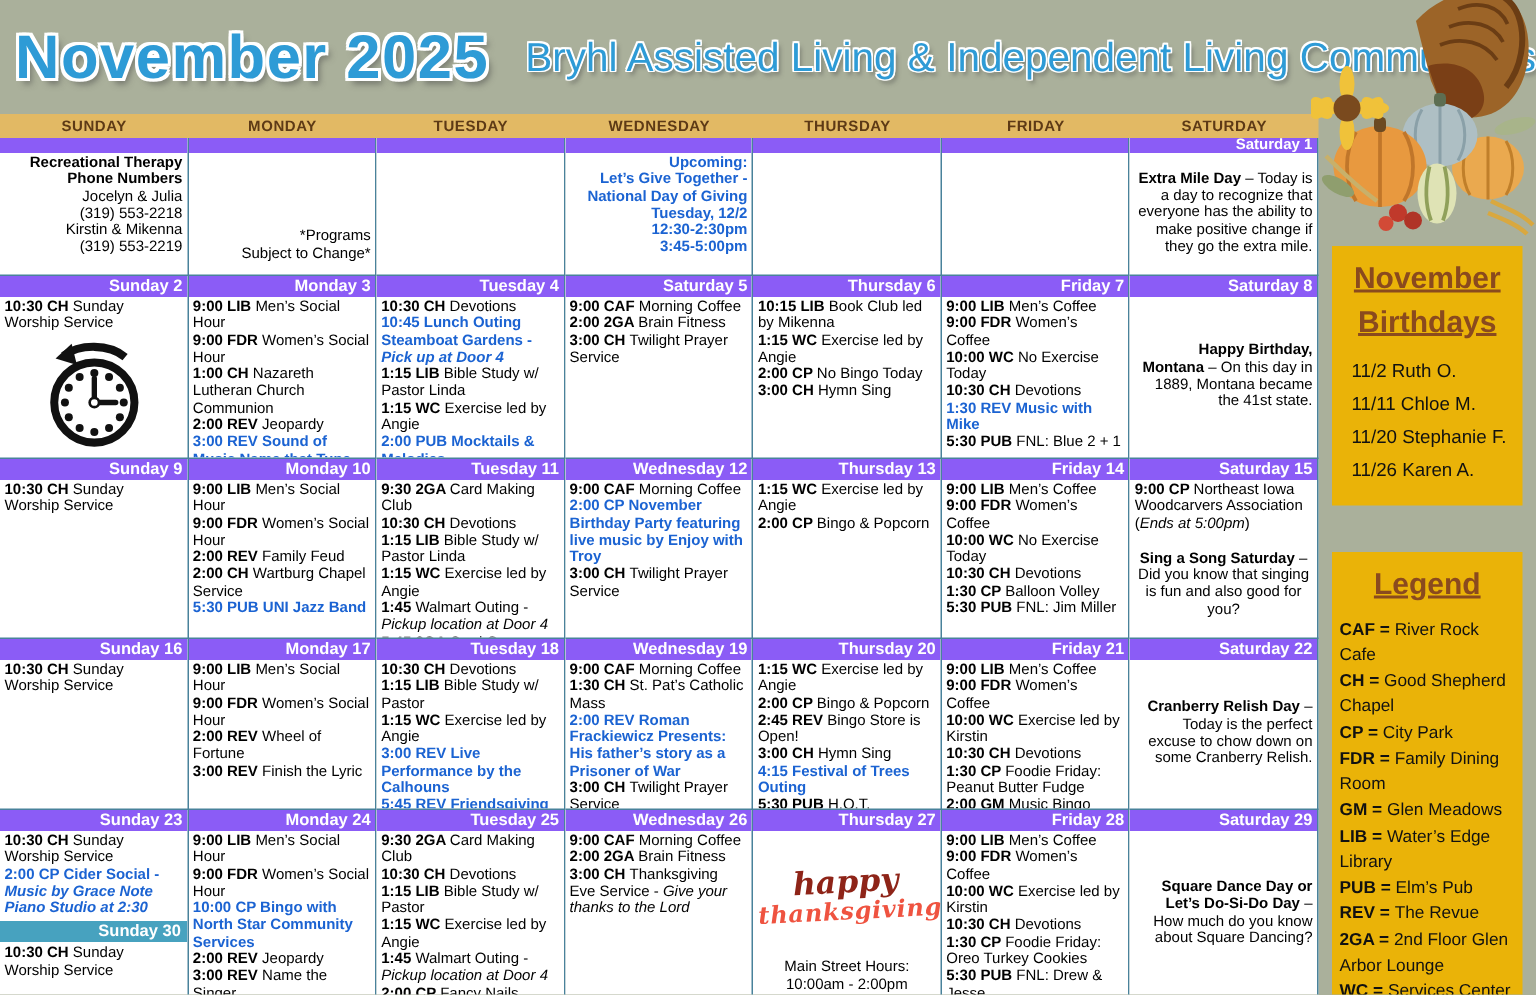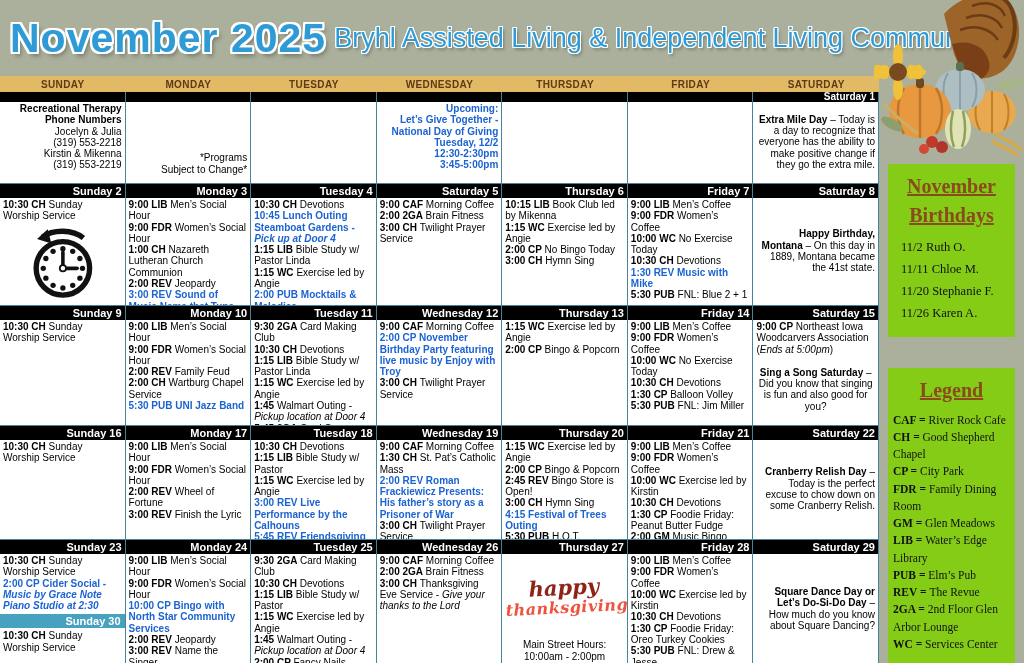--- a/index.html
+++ b/index.html
@@ -1,50 +1,50 @@
 <!DOCTYPE html>
 <html><head>
 <meta charset="utf-8">
 <style>
   *{box-sizing:border-box;margin:0;padding:0;}
   html,body{width:1024px;height:663px;overflow:hidden;}
   body{background:#aab09b;font-family:"Liberation Sans",sans-serif;position:relative;}
-  .header{height:76px;display:flex;align-items:center;padding-left:10px;white-space:nowrap;}
+  .header{height:76px;display:flex;align-items:center;padding-left:10px;white-space:nowrap;justify-content:space-between;}
   .title{font-size:41px;font-weight:bold;color:#2e9bd6;letter-spacing:1px;
     text-shadow:-2px -2px 0 #fff,2px -2px 0 #fff,-2px 2px 0 #fff,2px 2px 0 #fff,0 -2px 0 #fff,0 2px 0 #fff,-2px 0 0 #fff,2px 0 0 #fff,3px 4px 4px rgba(70,70,70,.55);}
   .subtitle{font-size:27px;color:#2e9bd6;margin-left:8px;
     text-shadow:-1px -1px 0 #fff,1px -1px 0 #fff,-1px 1px 0 #fff,1px 1px 0 #fff,0 -1px 0 #fff,0 1px 0 #fff,-1px 0 0 #fff,1px 0 0 #fff,2px 3px 3px rgba(70,70,70,.5);}
   .main{display:flex;align-items:flex-start;}
   .cal{width:879px;flex:none;}
   .dow{display:grid;grid-template-columns:repeat(7,1fr);background:#e2b964;height:16px;}
   .dow div{font-size:10px;font-weight:bold;color:#5d3a16;text-align:center;line-height:17px;letter-spacing:.4px;}
   .week{display:grid;grid-template-columns:repeat(7,1fr);}
   .r0{height:92px}.r1{height:122px}.r2{height:120px}.r3{height:114px}.r4{height:125px}
   .cell{background:#fff;border-right:1px solid #49829b;border-bottom:1px solid #49829b;display:flex;flex-direction:column;overflow:hidden;}
-  .band{background:#000000;color:#fff;font-weight:bold;font-size:11px;text-align:right;padding:0 3px;height:14px;line-height:14px;flex:none;}
+  .band{background:#8b5cf6;color:#fff;font-weight:bold;font-size:11px;text-align:right;padding:0 3px;height:14px;line-height:14px;flex:none;}
   .r0 .band{height:10px;line-height:10px;font-size:10px;}
   .content{flex:1;padding:1px 3px 2px;overflow:hidden;display:flex;flex-direction:column;}
   .ev{font-size:10px;line-height:1.13;color:#000;}
   .bd{font-weight:bold}.it{font-style:italic}.un{}.bl{color:#1b63d2;}
   .ctr{text-align:center}
   .gap{margin-top:12px}
   .ac .content .ev{text-align:right}
   .vc .content{justify-content:center}
   .ve .content{justify-content:flex-end;padding-bottom:8px}
   .subband{background:#47a2bf;color:#fff;font-weight:bold;font-size:11px;text-align:right;margin:3px -3px 2px;padding:0 4px;height:14px;line-height:14px;flex:none;}
   .clockwrap{margin:3px auto 0;}
   .tg{text-align:center;margin:4px 0 2px;transform:rotate(-3deg);}
   .tg .l1{display:block;font-family:"DejaVu Serif",serif;font-style:italic;font-weight:bold;font-size:21px;color:#8e2418;line-height:1;}
   .tg .l2{display:block;font-family:"DejaVu Serif",serif;font-style:italic;font-weight:bold;font-size:16px;color:#ef5340;letter-spacing:.5px;line-height:1.2;}
   .thx .content{justify-content:flex-end;}
   .thx .tg{margin-top:auto;margin-bottom:auto;}
   .sidebar{width:145px;flex:none;position:relative;margin-top:-92px;}
   .cornu{height:174px;position:relative;}
   .cornu svg{position:absolute;top:0;right:0;}
-  .box{background:#84cc16;margin:6px 9px;padding:8px 5px 12px;font-family:Liberation Serif, serif;}
+  .box{background:#eab308;margin:6px 9px;padding:8px 5px 12px;}
   .birthdays{min-height:164px;}
   .legend{min-height:262px;margin-top:31px;}
   .box-title{font-size:20px;font-weight:bold;color:#8a4a1e;text-align:center;text-decoration:underline;line-height:1.45;margin-bottom:7px;}
   .bday-item{font-size:12.5px;line-height:1.75;padding-left:8px;color:#111;}
   .legend-item{font-size:11.5px;line-height:1.5;color:#111;}
   .legend-item .code{font-weight:bold;}
 </style>
 </head>
 <body>
 

